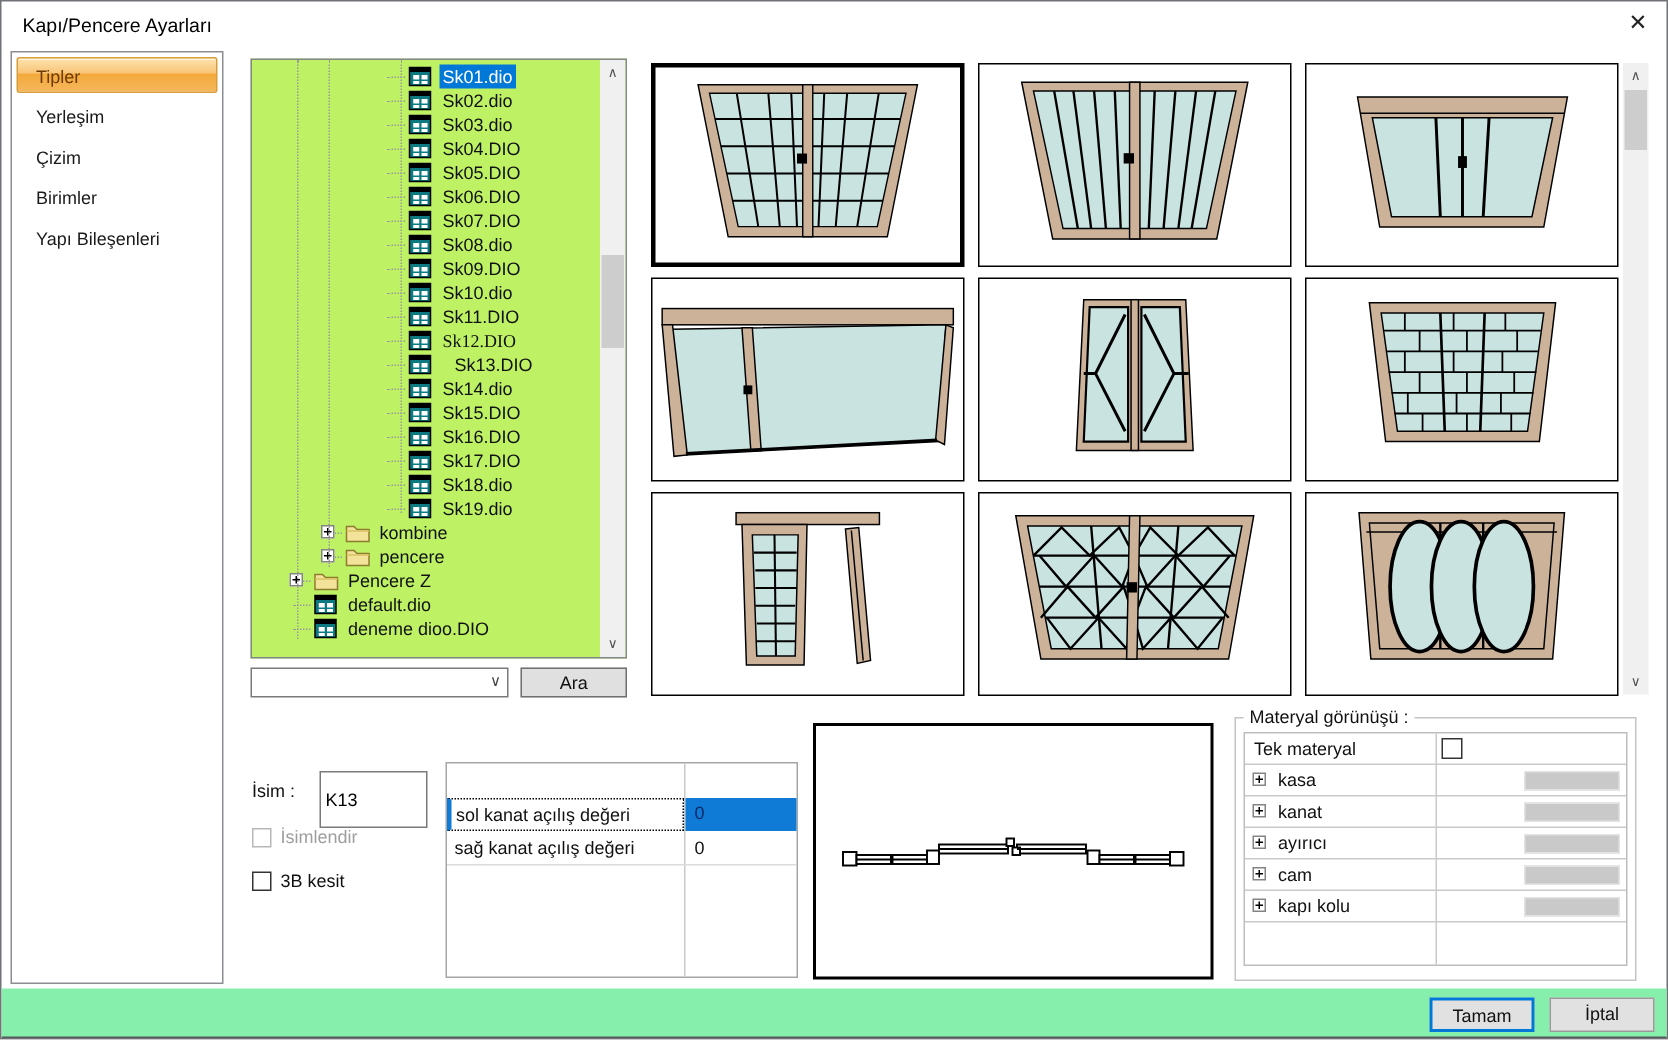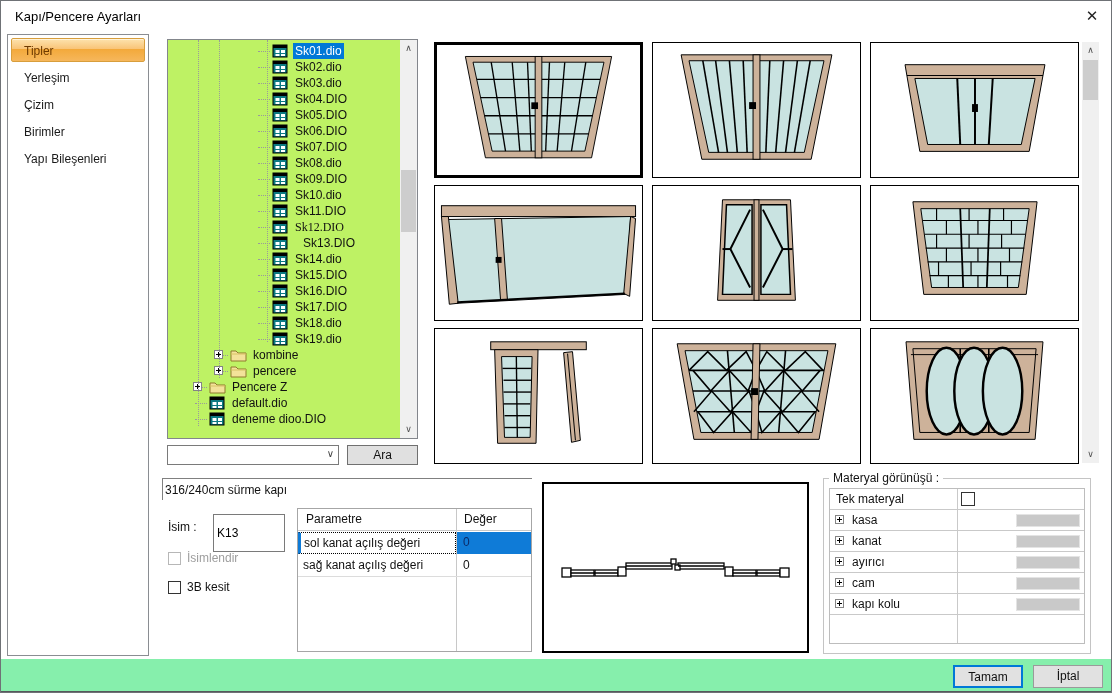--- a/index.html
+++ b/index.html
@@ -633,34 +633,29 @@
       </svg>
     </div>
 
     <div class="sb" style="left:648px;top:0;height:421px;">
       <div class="arr" style="top:0;">∧</div>
       <div class="thumb" style="top:18px;height:40px;"></div>
       <div class="arr" style="bottom:0;">∨</div>
     </div>
   </div>
 
-  <div id="desc" class="abs">316/240cm sürme kapı</div>
   <div id="isim-lb" class="abs">İsim :</div>
   <input id="isim-in" class="abs" value="K13" style="">
   <div id="cb1" class="cb disabled"></div>
   <div id="cb1-lb" class="abs">İsimlendir</div>
   <div id="cb2" class="cb"></div>
   <div id="cb2-lb" class="abs">3B kesit</div>
 
   <div id="ptable" class="abs">
     <div class="col-div"></div>
-    <div class="hrow">
-      <span class="h1">Parametre</span>
-      <span class="h2">Değer</span>
-    </div>
     <div class="prow prow1 selected">
       <div class="pname">sol kanat açılış değeri</div>
       <div class="pval">0</div>
     </div>
     <div class="prow prow2">
       <div class="pname">sağ kanat açılış değeri</div>
       <div class="pval">0</div>
     </div>
   </div>
 

